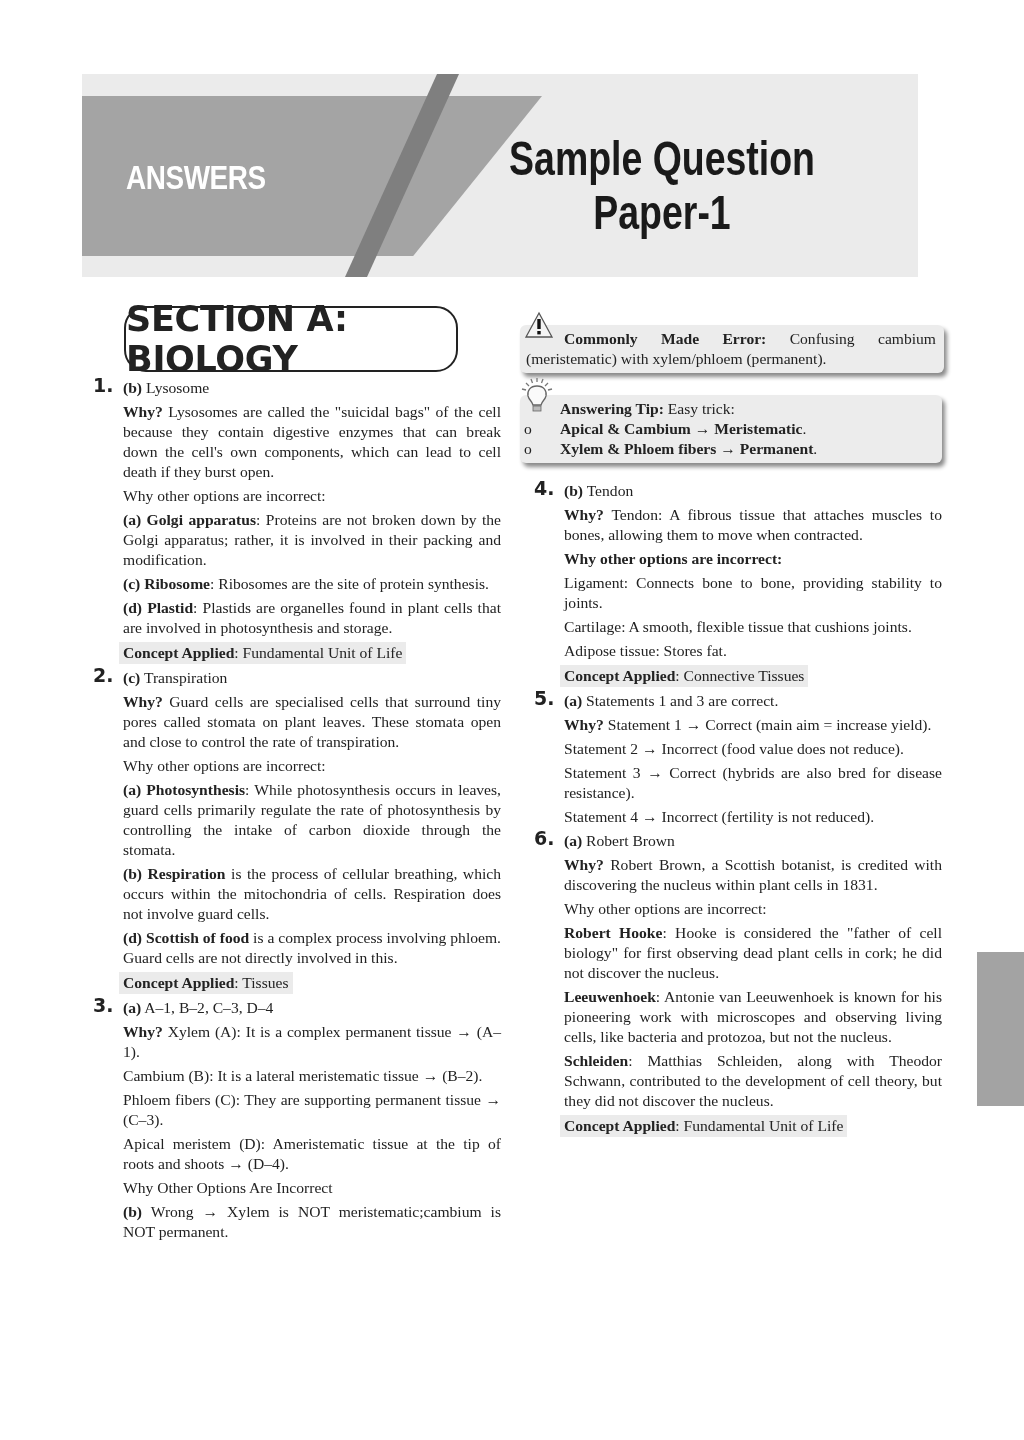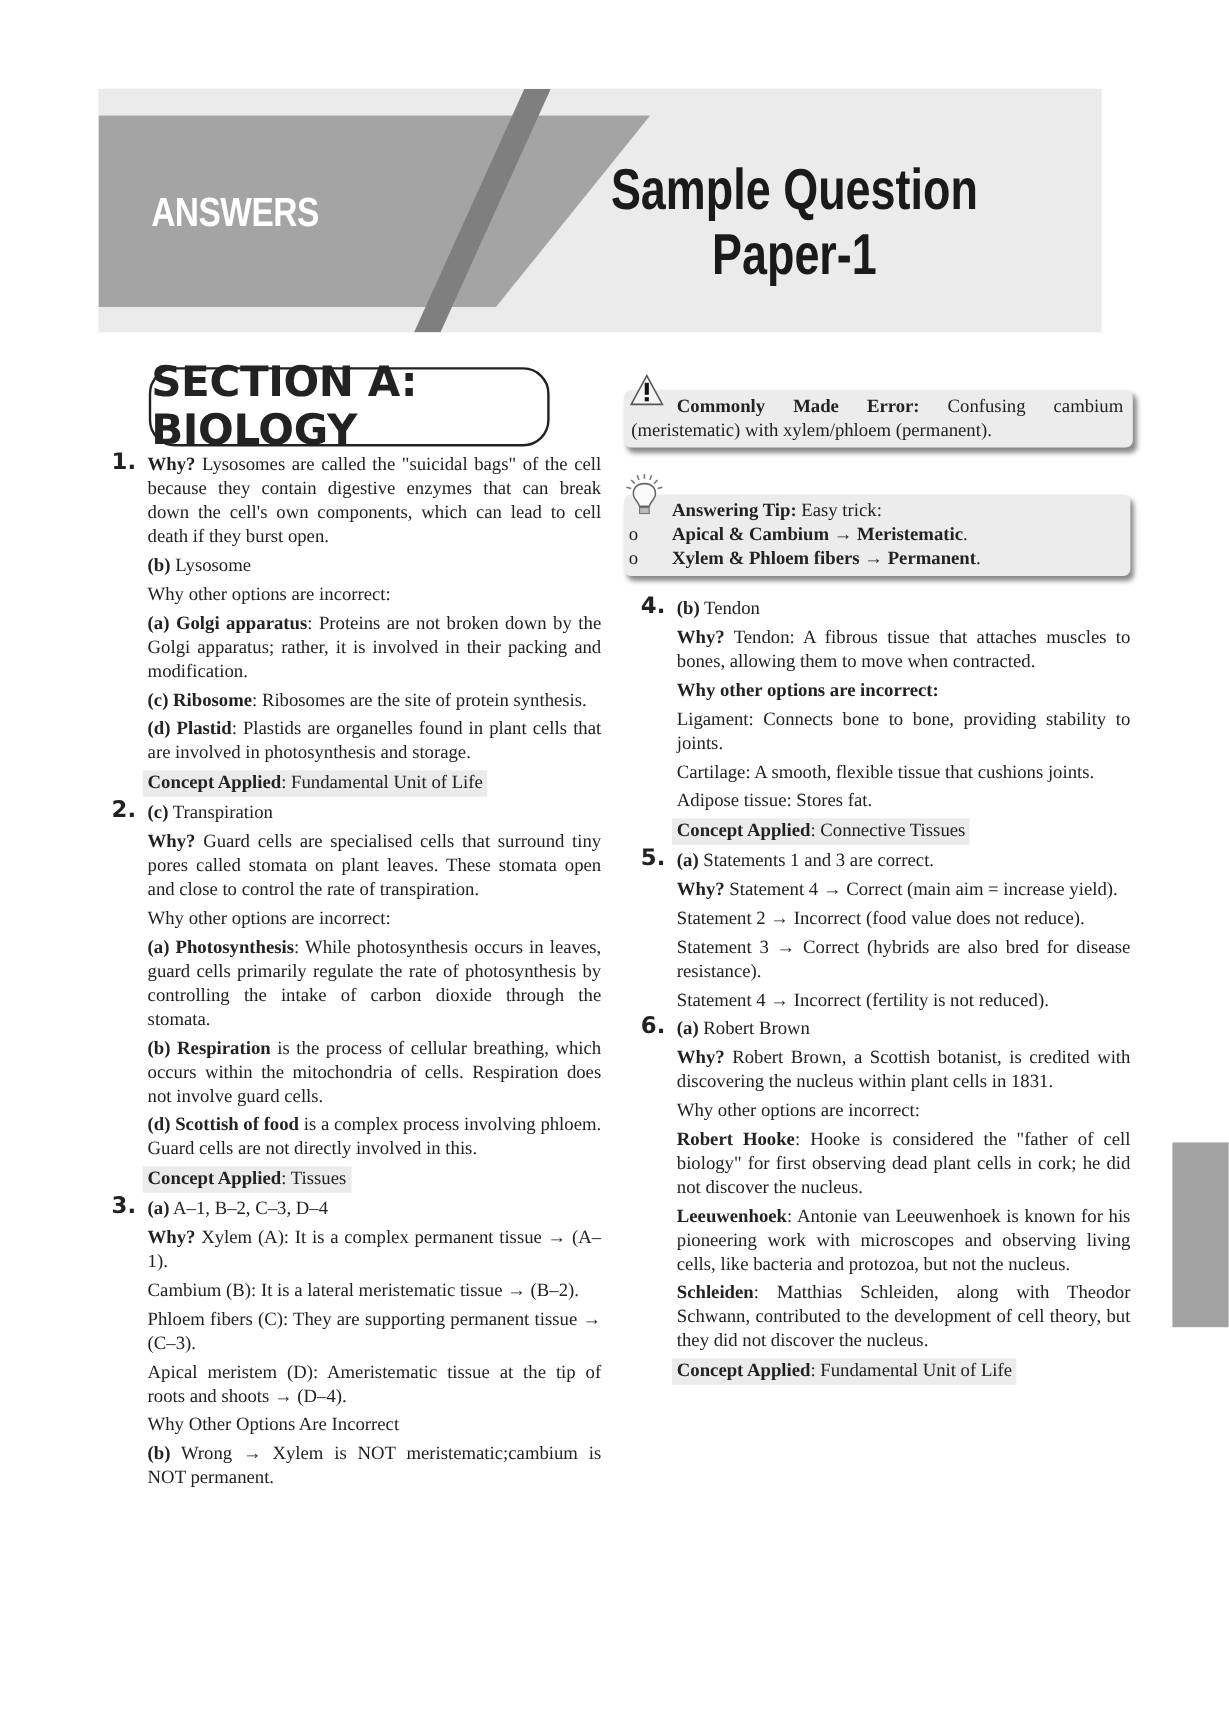--- a/index.html
+++ b/index.html
@@ -48,22 +48,22 @@
     <div>Paper-1</div>
   </div>
 </div>
 
 <div class="section-box">SECTION A: BIOLOGY</div>
 
 <div class="col col-left">
 
   <div class="q">
     <span class="num">1.</span>
+    <p class="p"><b>(b)</b> <span>Lysosome</span></p>
     <p class="p"><b>Why?</b> <span>Lysosomes are called the "suicidal bags" of the cell because they contain digestive enzymes that can break down the cell's own components, which can lead to cell death if they burst open.</span></p>
-    <p class="p"><b>(b)</b> <span>Lysosome</span></p>
     <p class="p">Why other options are incorrect:</p>
     <p class="p"><b>(a) Golgi apparatus</b><span>: Proteins are not broken down by the Golgi apparatus; rather, it is involved in their packing and modification.</span></p>
     <p class="p"><b>(c) Ribosome</b><span>: Ribosomes are the site of protein synthesis.</span></p>
     <p class="p"><b>(d) Plastid</b><span>: Plastids are organelles found in plant cells that are involved in photosynthesis and storage.</span></p>
     <div class="concept"><b>Concept Applied</b><span>: Fundamental Unit of Life</span></div>
   </div>
 
   <div class="q">
     <span class="num">2.</span>
     <p class="p"><b>(c)</b> <span>Transpiration</span></p>
@@ -92,21 +92,21 @@
 
   <div class="callout" style="margin-top:20px; padding-left:6px;">
     <svg class="warn-icon" viewBox="0 0 30 28">
       <polygon points="15,2 28,26 2,26" fill="#f4f4f4" stroke="#555" stroke-width="1.3"></polygon>
       <rect x="13.3" y="8" width="3.4" height="10" fill="#111"></rect>
       <rect x="13.3" y="20" width="3.4" height="3.4" fill="#111"></rect>
     </svg>
     <p class="p" style="text-indent:38px;"><b>Commonly Made Error:</b><span> Confusing cambium (meristematic) with xylem/phloem (permanent).</span></p>
   </div>
 
-  <div class="callout" style="margin-top:39px; margin-bottom:18px;">
+  <div class="callout" style="margin-top:22px; margin-bottom:18px;">
     <svg class="bulb-icon" viewBox="0 0 34 36">
       <g stroke="#777" stroke-width="1.3">
         <line x1="6" y1="6" x2="9" y2="9"></line>
           <line x1="11" y1="2" x2="12.5" y2="6"></line>
           <line x1="17" y1="1" x2="17" y2="5"></line>
         <line x1="23" y1="2" x2="21.5" y2="6"></line>
           <line x1="28" y1="6" x2="25" y2="9"></line>
           <line x1="2" y1="12" x2="6" y2="13"></line>
           <line x1="32" y1="12" x2="28" y2="13"></line>
       </g>
@@ -131,21 +131,21 @@
     <p class="p"><b>Why other options are incorrect:</b></p>
     <p class="p">Ligament: Connects bone to bone, providing stability to joints.</p>
     <p class="p">Cartilage: A smooth, flexible tissue that cushions joints.</p>
     <p class="p">Adipose tissue: Stores fat.</p>
     <div class="concept"><b>Concept Applied</b><span>: Connective Tissues</span></div>
   </div>
 
   <div class="q">
     <span class="num">5.</span>
     <p class="p"><b>(a)</b> <span>Statements 1 and 3 are correct.</span></p>
-    <p class="p"><b>Why?</b> <span>Statement 4 → Correct (main aim = increase yield).</span></p>
+    <p class="p"><b>Why?</b> <span>Statement 1 → Correct (main aim = increase yield).</span></p>
     <p class="p">Statement 2 → Incorrect (food value does not reduce).</p>
     <p class="p">Statement 3 → Correct (hybrids are also bred for disease resistance).</p>
     <p class="p">Statement 4 → Incorrect (fertility is not reduced).</p>
   </div>
 
   <div class="q">
     <span class="num">6.</span>
     <p class="p"><b>(a)</b> <span>Robert Brown</span></p>
     <p class="p"><b>Why?</b> <span>Robert Brown, a Scottish botanist, is credited with discovering the nucleus within plant cells in 1831.</span></p>
     <p class="p">Why other options are incorrect:</p>

